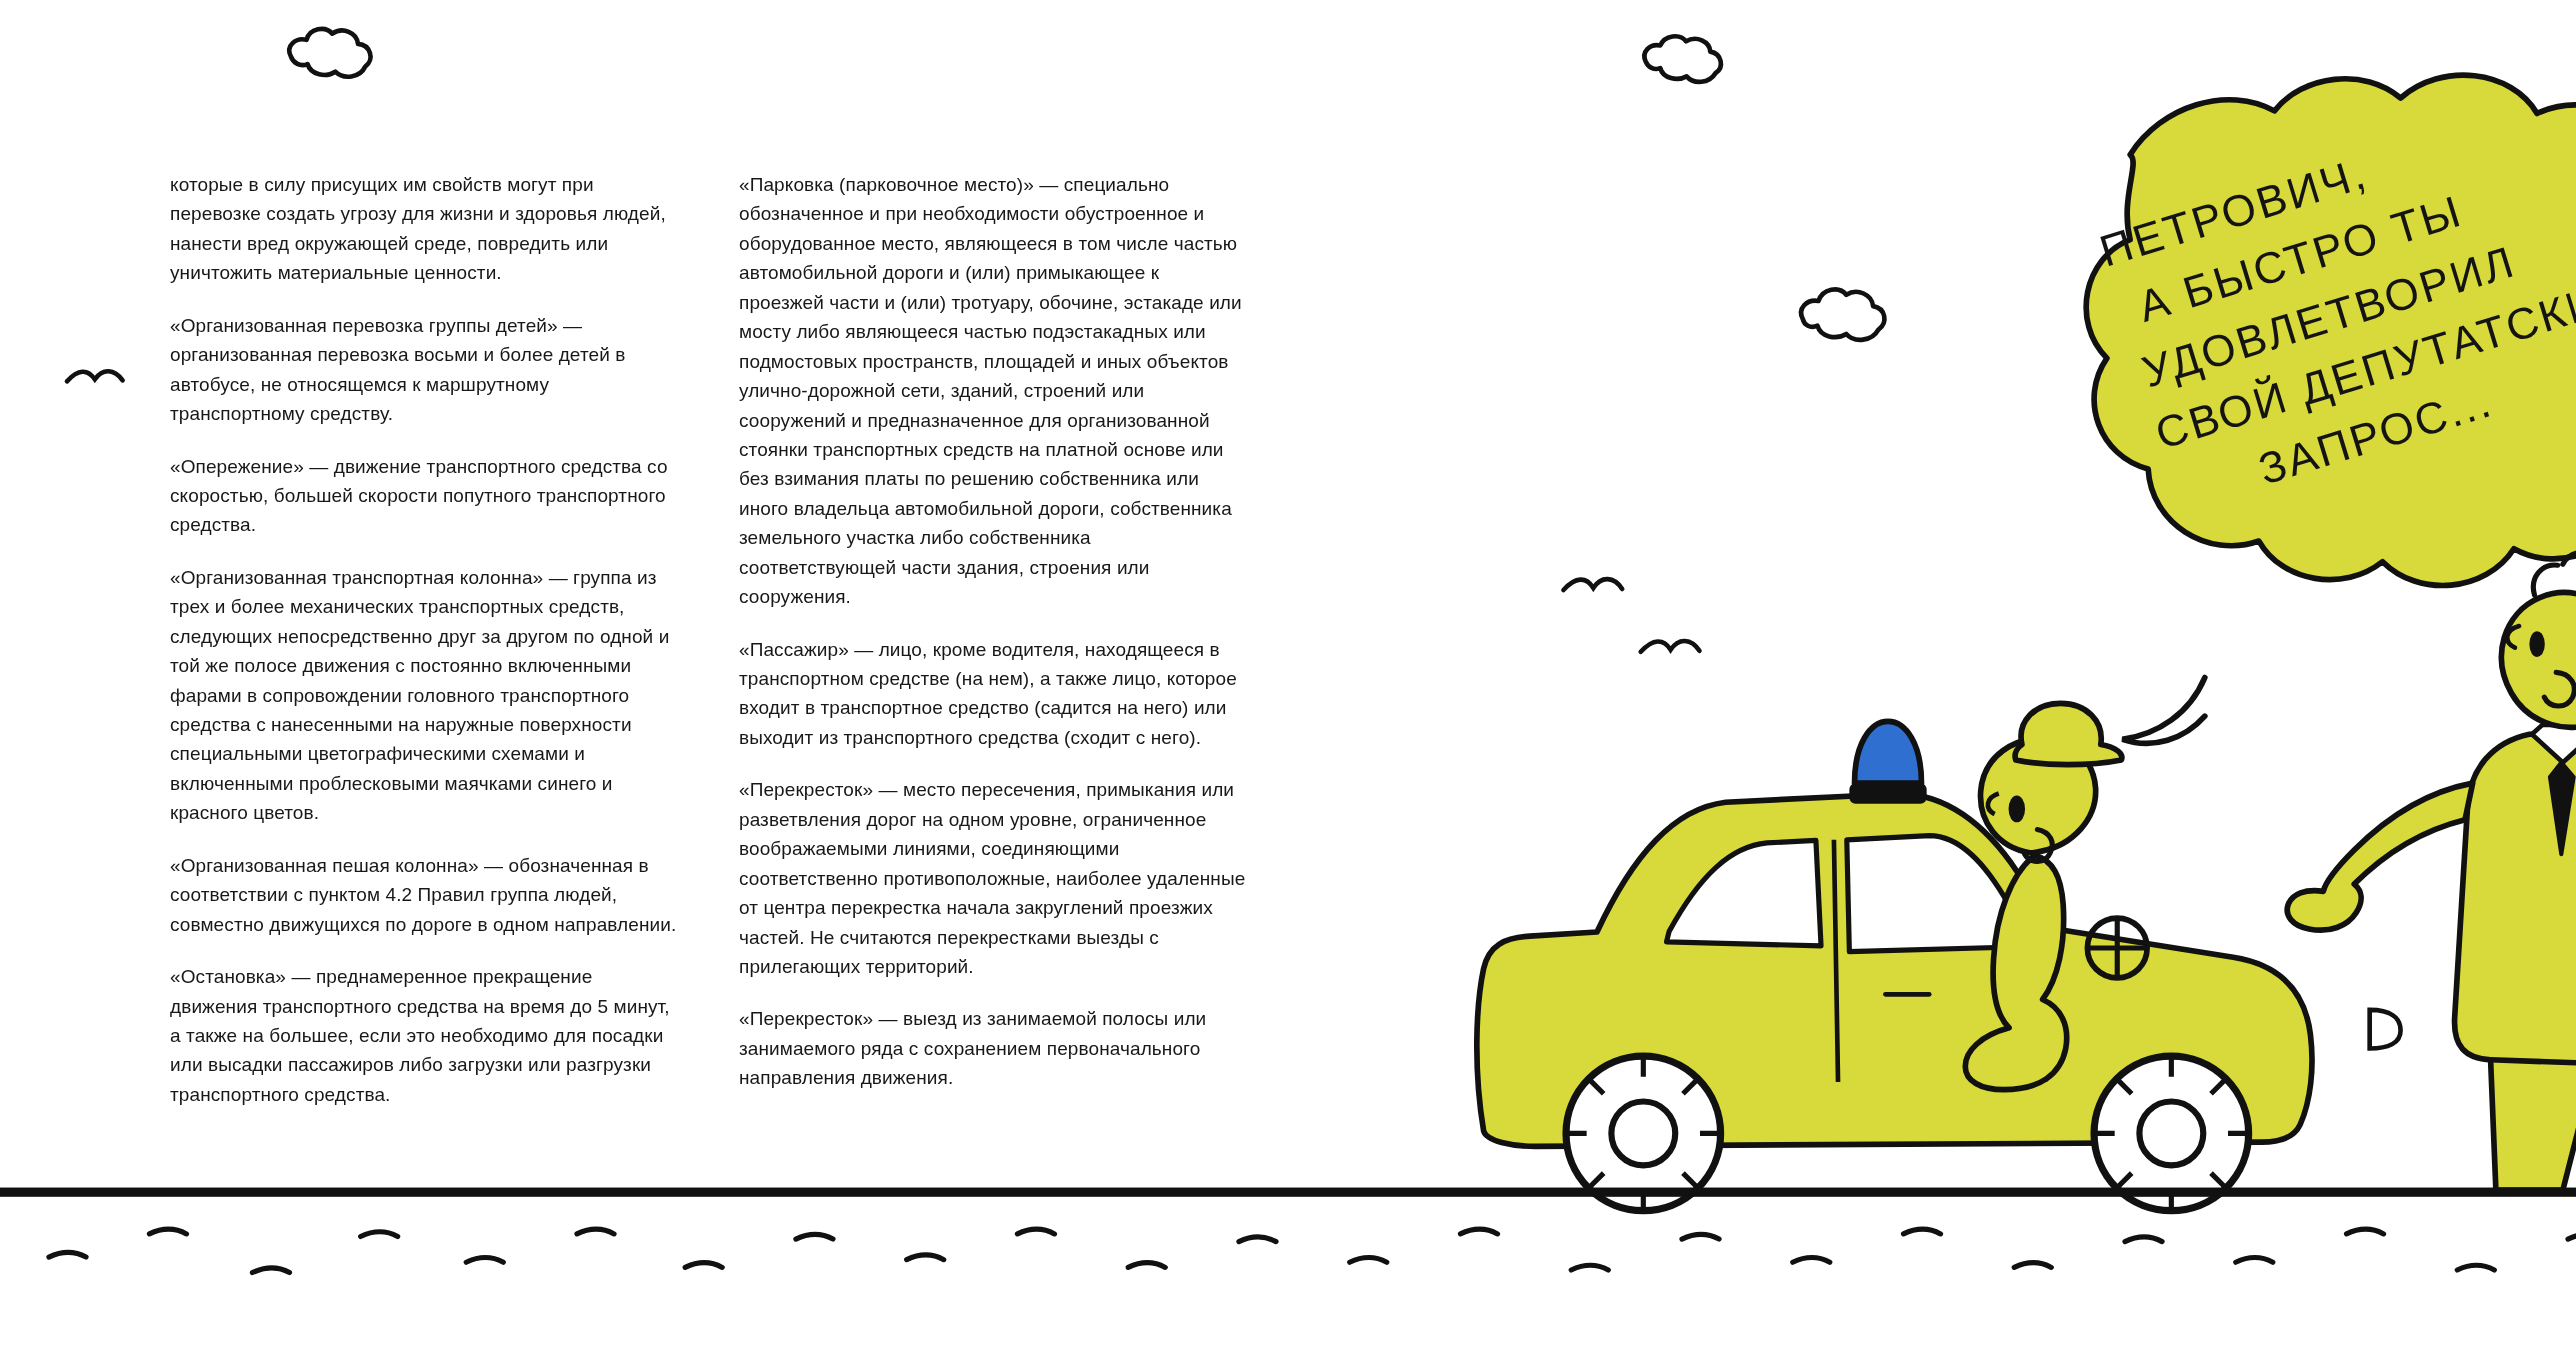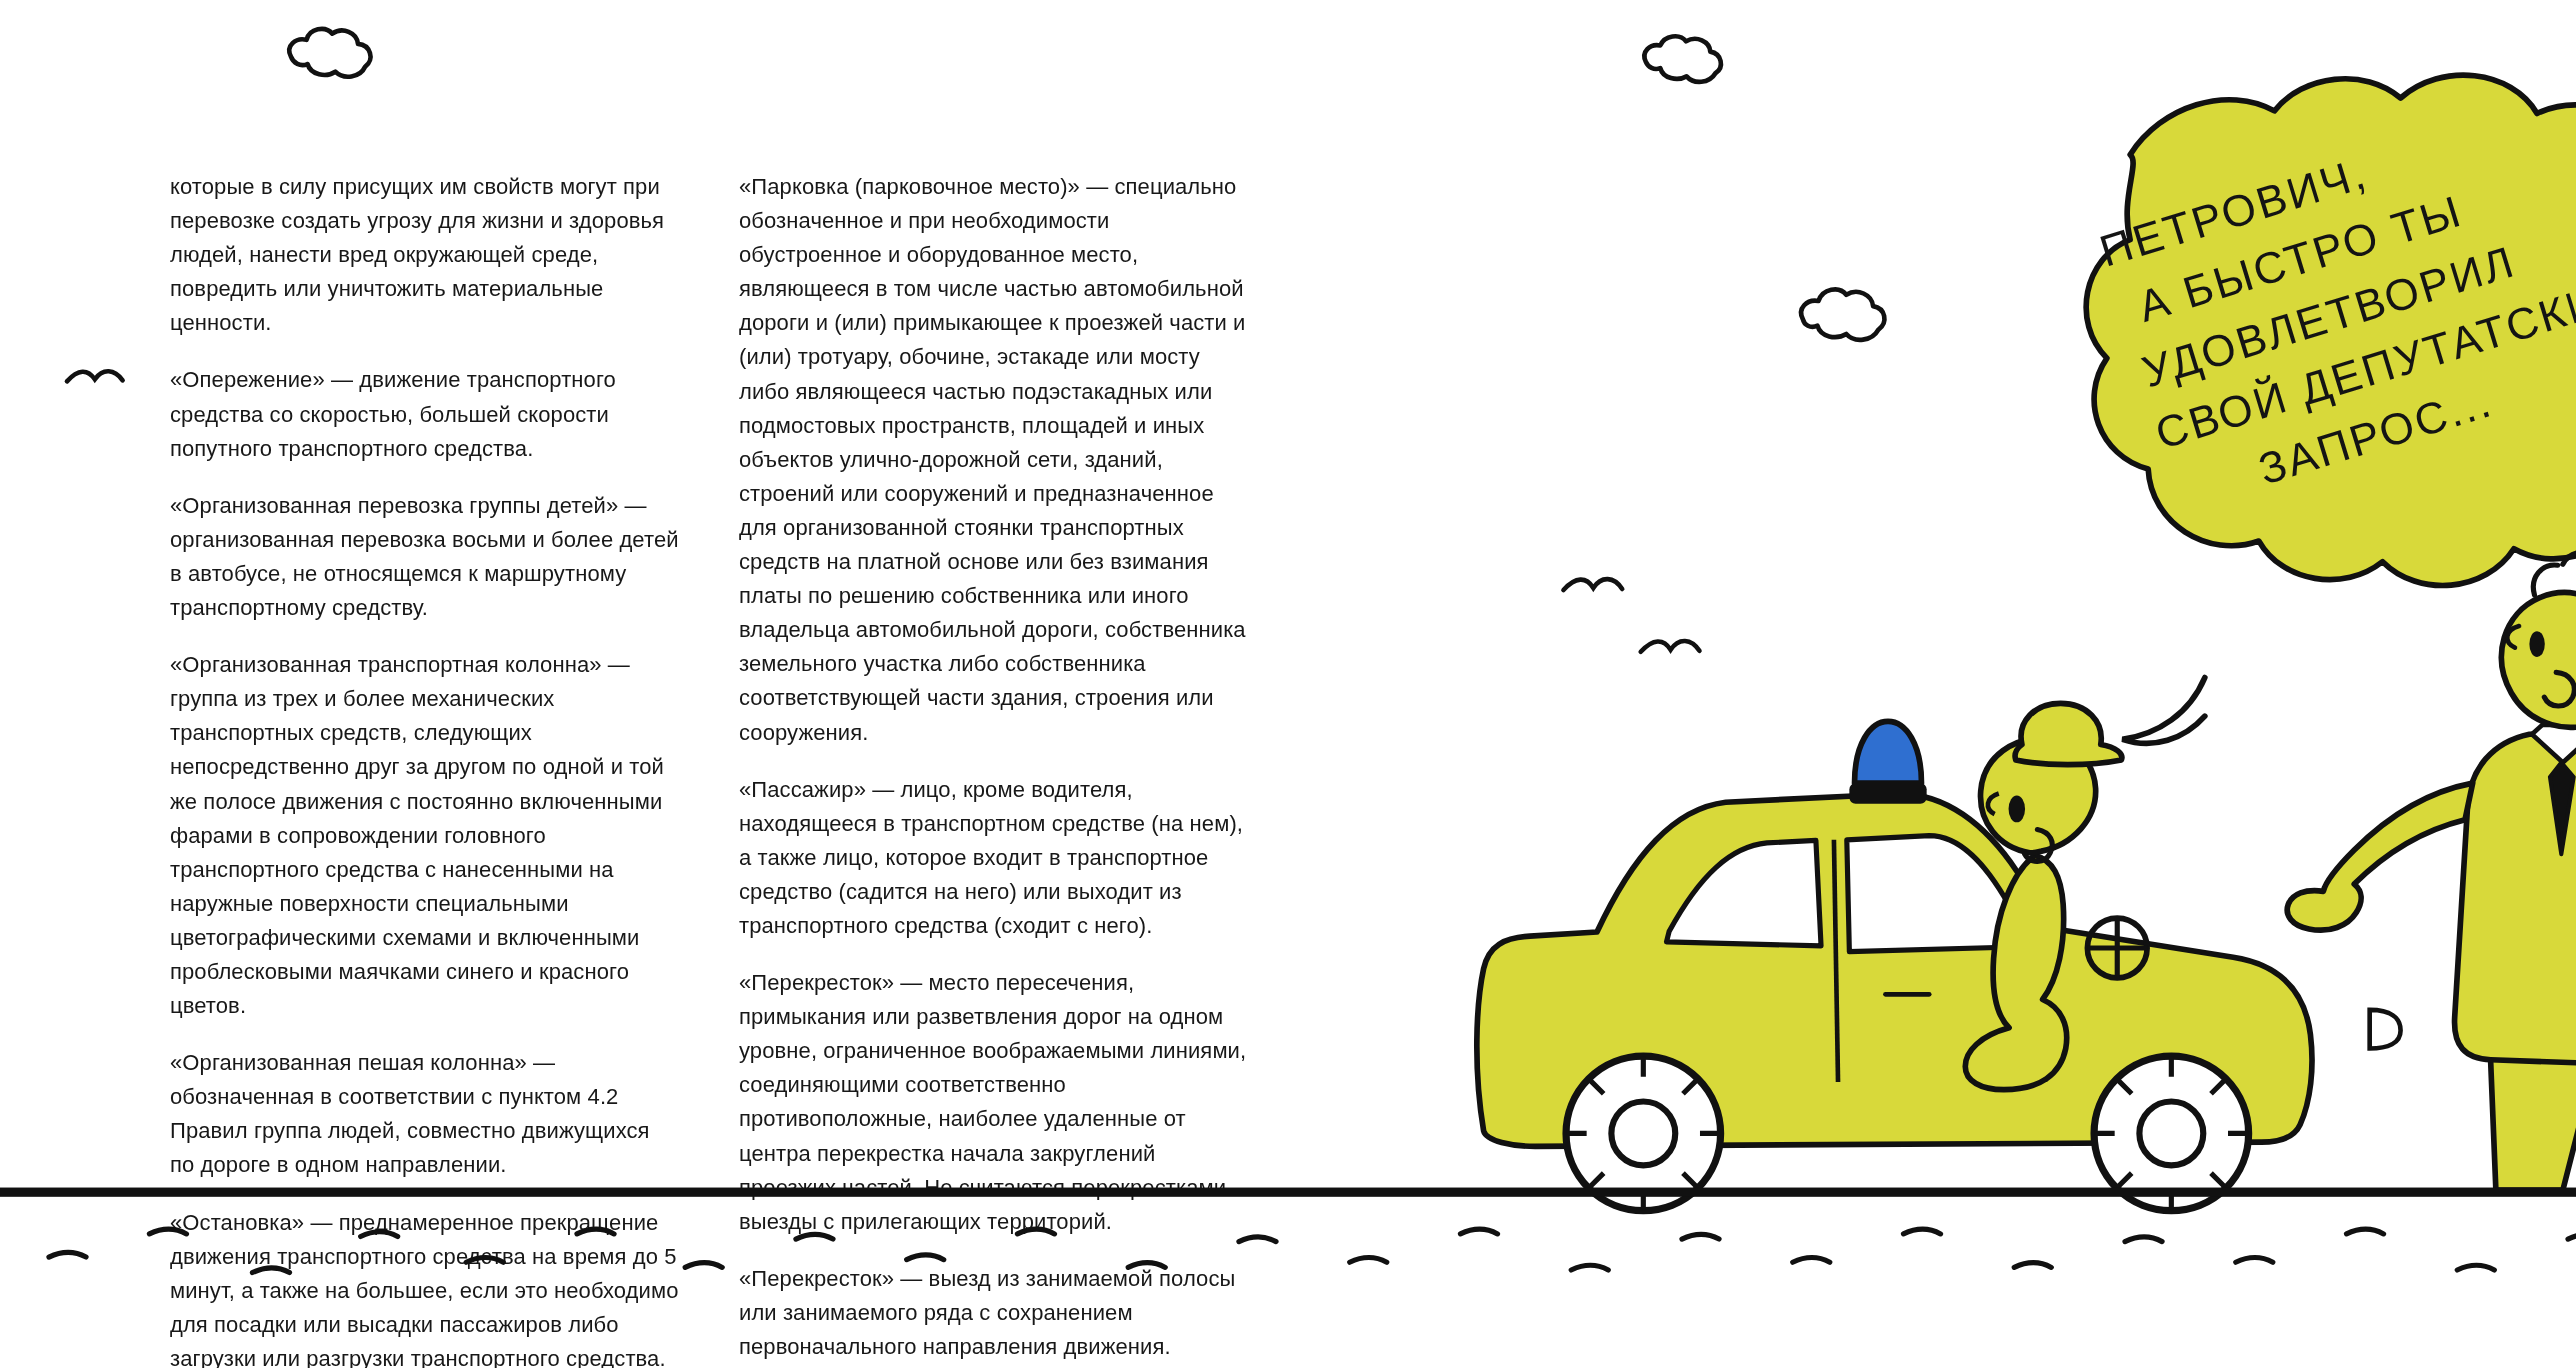--- a/index.html
+++ b/index.html
@@ -26,21 +26,21 @@
     left: 170px;
     top: 170px;
     width: 1082px;
     display: flex;
     gap: 59px;
   }
   .col {
     width: 510px;
   }
   .para {
-    font-size: 22px;
+    font-size: 19px;
     line-height: 1.55;
     margin: 0 0 23px 0;
     text-align: left;
     color: #181818;
     letter-spacing: 0.1px;
   }
   .para:last-child { margin-bottom: 0; }
   .term {
     font-weight: normal;
   }
@@ -78,22 +78,22 @@
 </style>
 </head>
 <body>
 
 <div id="page">
 
   <div class="columns">
 
     <div class="col">
       <p class="para"><span>которые в силу присущих им свойств могут при перевозке создать угрозу для жизни и здоровья людей, нанести вред окружающей среде, повредить или уничтожить материальные ценности.</span></p>
+      <p class="para"><span class="term">«Организованная перевозка группы детей»</span><span> — организованная перевозка восьми и более детей в автобусе, не относящемся к маршрутному транспортному средству.</span></p>
       <p class="para"><span class="term">«Опережение»</span><span> — движение транспортного средства со скоростью, большей скорости попутного транспортного средства.</span></p>
-      <p class="para"><span class="term">«Организованная перевозка группы детей»</span><span> — организованная перевозка восьми и более детей в автобусе, не относящемся к маршрутному транспортному средству.</span></p>
       <p class="para"><span class="term">«Организованная транспортная колонна»</span><span> — группа из трех и более механических транспортных средств, следующих непосредственно друг за другом по одной и той же полосе движения с постоянно включенными фарами в сопровождении головного транспортного средства с нанесенными на наружные поверхности специальными цветографическими схемами и включенными проблесковыми маячками синего и красного цветов.</span></p>
       <p class="para"><span class="term">«Организованная пешая колонна»</span><span> — обозначенная в соответствии с пунктом 4.2 Правил группа людей, совместно движущихся по дороге в одном направлении.</span></p>
       <p class="para"><span class="term">«Остановка»</span><span> — преднамеренное прекращение движения транспортного средства на время до 5 минут, а также на большее, если это необходимо для посадки или высадки пассажиров либо загрузки или разгрузки транспортного средства.</span></p>
     </div>
 
     <div class="col">
       <p class="para"><span class="term">«Парковка (парковочное место)»</span><span> — специально обозначенное и при необходимости обустроенное и оборудованное место, являющееся в том числе частью автомобильной дороги и (или) примыкающее к проезжей части и (или) тротуару, обочине, эстакаде или мосту либо являющееся частью подэстакадных или подмостовых пространств, площадей и иных объектов улично-дорожной сети, зданий, строений или сооружений и предназначенное для организованной стоянки транспортных средств на платной основе или без взимания платы по решению собственника или иного владельца автомобильной дороги, собственника земельного участка либо собственника соответствующей части здания, строения или сооружения.</span></p>
       <p class="para"><span class="term">«Пассажир»</span><span> — лицо, кроме водителя, находящееся в транспортном средстве (на нем), а также лицо, которое входит в транспортное средство (садится на него) или выходит из транспортного средства (сходит с него).</span></p>
       <p class="para"><span class="term">«Перекресток»</span><span> — место пересечения, примыкания или разветвления дорог на одном уровне, ограниченное воображаемыми линиями, соединяющими соответственно противоположные, наиболее удаленные от центра перекрестка начала закруглений проезжих частей. Не считаются перекрестками выезды с прилегающих территорий.</span></p>
       <p class="para"><span class="term">«Перекресток»</span><span> — выезд из занимаемой полосы или занимаемого ряда с сохранением первоначального направления движения.</span></p>

